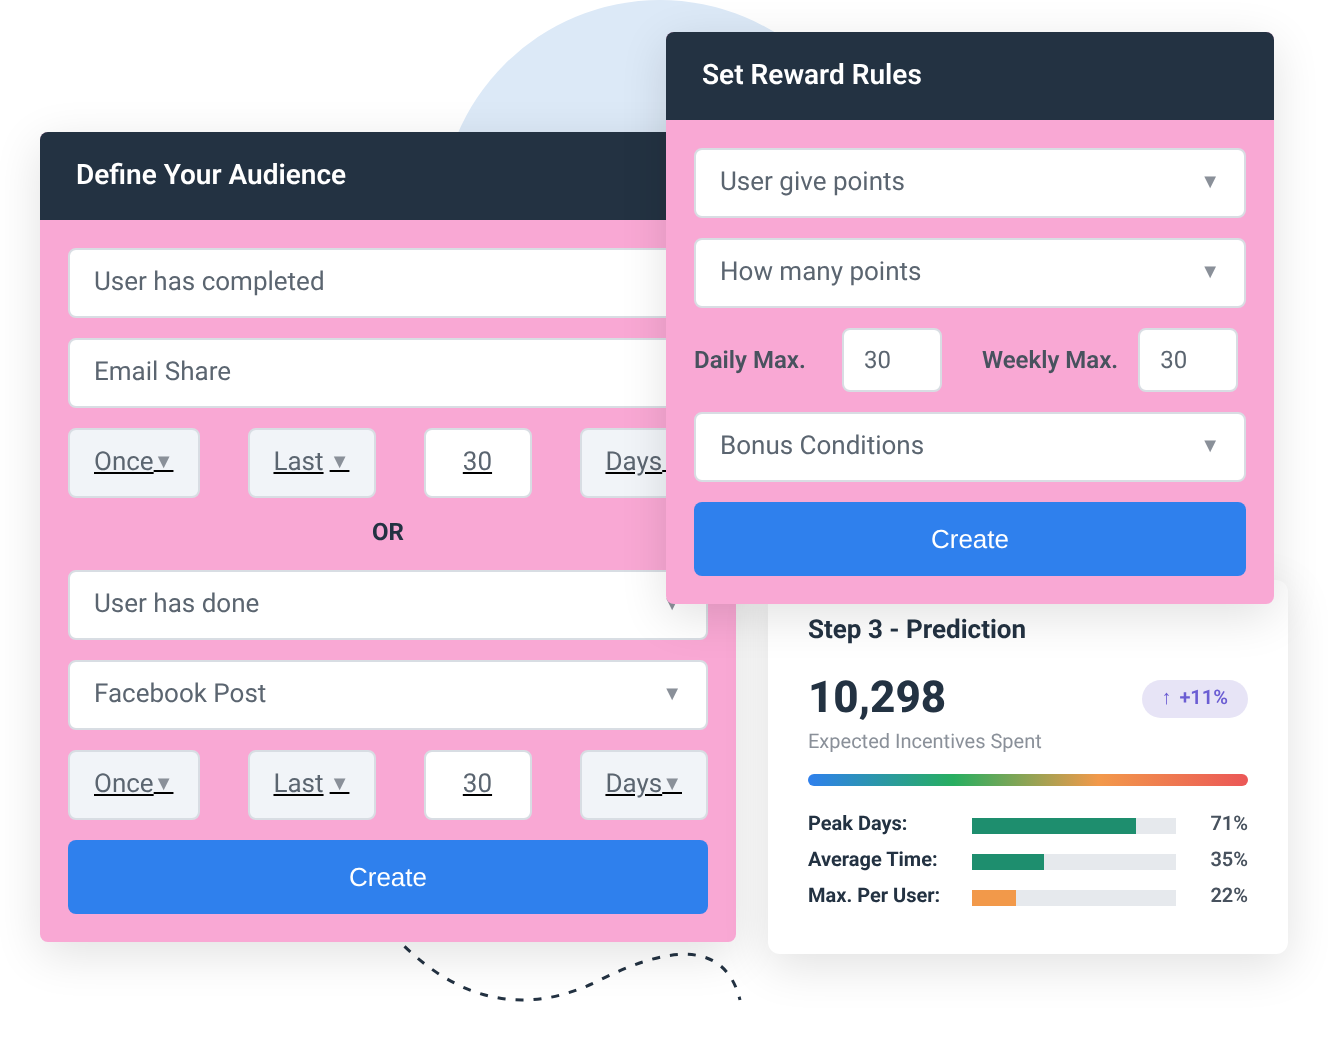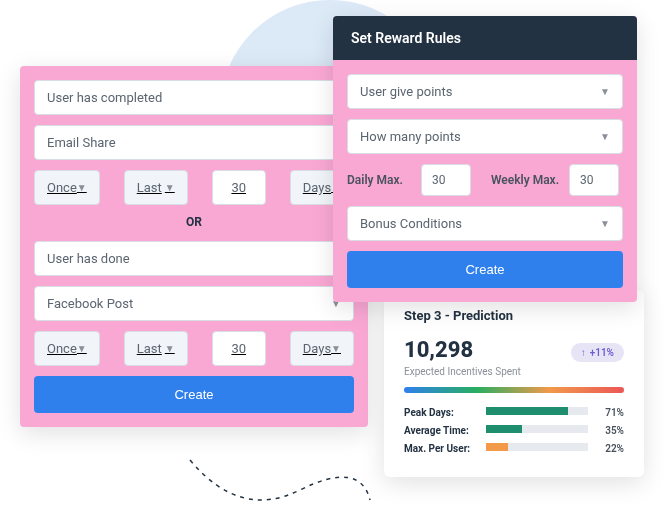--- a/index.html
+++ b/index.html
@@ -128,21 +128,21 @@
   }
   .pred-title {
     font-size: 13px;
     font-weight: 700;
     color: #233242;
     margin-bottom: 14px;
   }
   .pred-top {
     display: flex;
     justify-content: space-between;
-    align-items: flex-end;
+    align-items: center;
     margin-bottom: 4px;
   }
   .pred-number {
     font-size: 22px;
     font-weight: 800;
     color: #233242;
   }
   .pred-sub {
     font-size: 10px;
     color: #8a9099;
@@ -160,21 +160,21 @@
     gap: 4px;
   }
   .grad-bar {
     height: 6px;
     border-radius: 3px;
     background: linear-gradient(90deg, #2f80ed 0%, #27ae60 33%, #f2994a 66%, #eb5757 100%);
     margin-bottom: 14px;
   }
   .stat-row {
     display: flex;
-    align-items: flex-start;
+    align-items: center;
     gap: 8px;
     font-size: 10px;
     margin-bottom: 7px;
   }
   .stat-label {
     color: #233242;
     font-weight: 700;
     width: 74px;
   }
   .stat-bar {
@@ -210,20 +210,21 @@
 <body>
 
 <div class="bg-circle"></div>
 <div class="bg-circle2"></div>
 
 <svg class="dash-path" width="200" height="80">
   <path d="M10 10 Q 60 70, 120 40 T 190 50" stroke="#233242" stroke-width="1.5" stroke-dasharray="4 5" fill="none"></path>
 </svg>
 
 <div id="card-audience" class="card">
+  <div class="card-header">Define Your Audience</div>
   <div class="card-body">
     <div class="select">
       <span>User has completed</span>
       <span class="chev">▼</span>
     </div>
     <div class="select">
       <span>Email Share</span>
       <span class="chev">▼</span>
     </div>
     <div class="row">

